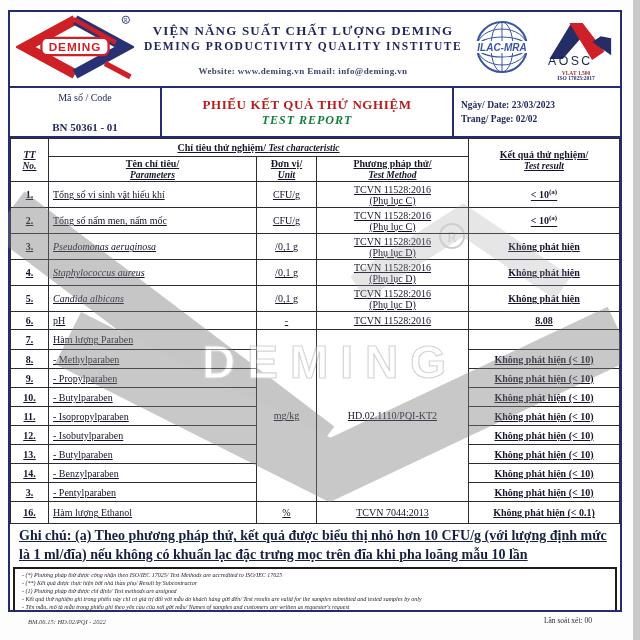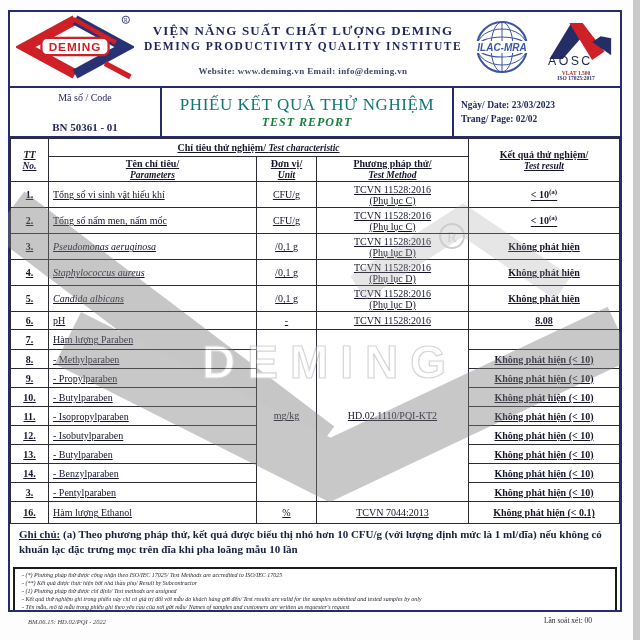--- a/index.html
+++ b/index.html
@@ -22,21 +22,21 @@
   .aosc-sub1 { font-size:5.5px; color:#a03030; font-weight:bold; margin-top:1px; }
   .aosc-sub2 { font-size:5.5px; color:#25306d; font-weight:bold; }
 
   
   .info-row { display:flex; height:50px; border-bottom:2px solid #242c6e; }
   .info-cell { display:flex; flex-direction:column; justify-content:center; }
   .cell-code { width:152px; border-right:2px solid #242c6e; text-align:center; }
   .code-label { font-size:10px; color:#1d2458; }
   .code-value { font-size:11px; font-weight:bold; color:#1d2458; margin-top:18px; }
   .cell-title { flex:1; text-align:center; }
-  .title-vi { font-size:17px; font-weight:normal; color:#0f766e; letter-spacing:.6px; }
+  .title-vi { font-size:13px; font-weight:bold; color:#b91c1c; letter-spacing:.6px; }
   .title-en { font-size:12px; font-weight:bold; font-style:italic; color:#15803d; letter-spacing:1px; }
   .cell-datepage { width:168px; border-left:2px solid #242c6e; padding-left:7px; }
   .dp-line { font-size:9.5px; font-weight:bold; color:#1d2458; line-height:1.5; }
 
   
   table.results { width:100%; border-collapse:collapse; table-layout:fixed;text-decoration:underline; }
   table.results td { border:1px solid #2b2b34; font-size:10px; padding:1px 4px;
     vertical-align:middle; line-height:1.1; color:#14142b; overflow:hidden; }
   col.c1{width:38px;} col.c2{width:208px;} col.c3{width:60px;} col.c4{width:152px;} col.c5{width:auto;}
   td.hd { text-align:center; font-weight:bold; }
@@ -44,21 +44,21 @@
   td.num { text-align:center; font-weight:bold; }
   td.unit, td.meth, td.res { text-align:center; }
   td.res { font-weight:bold; color:#0e1a38; }
   td.it { font-style:italic; }
   tr.h18{height:18px;} tr.h24{height:24px;} tr.h26{height:26px;} tr.h20{height:20px;} tr.h19{height:19px;} tr.h22{height:22px;}
   td.vtop { vertical-align:top; padding-top:3px; }
   td.nb { border-top:none; border-bottom:none; }
   sup.fn { font-size:7px; }
 
   
-  .ghichu { padding:3px 9px 10px 9px; font-size:11px; font-weight:bold; color:#16203f; line-height:1.3; }
+  .ghichu { padding:3px 9px 2px 9px; font-size:14px; font-weight:bold; color:#16203f; line-height:1.3;text-decoration:underline; }
   .ghichu .gc-label { text-decoration:underline; }
   .notes-box { margin:1px 3px 0 3px; border:2px solid #1c1c1c; padding:2px 7px; }
   .note-line { font-size:6px; font-style:italic; color:#23232d; line-height:1.35; white-space:nowrap; overflow:hidden; }
   .addr-bar { border-top:2px solid #242c6e; height:17px; display:flex; align-items:center;
     justify-content:space-between; padding:0 14px 0 18px; font-size:7.5px; font-weight:bold;
     font-style:italic; color:#1a2344; white-space:nowrap; }
 
   
   .footer-left { position:absolute; left:28px; top:618px; font-size:6.5px; font-style:italic; color:#3a3a42; }
   .footer-right { position:absolute; right:48px; top:616px; font-size:7.5px; color:#2a2a32; }

